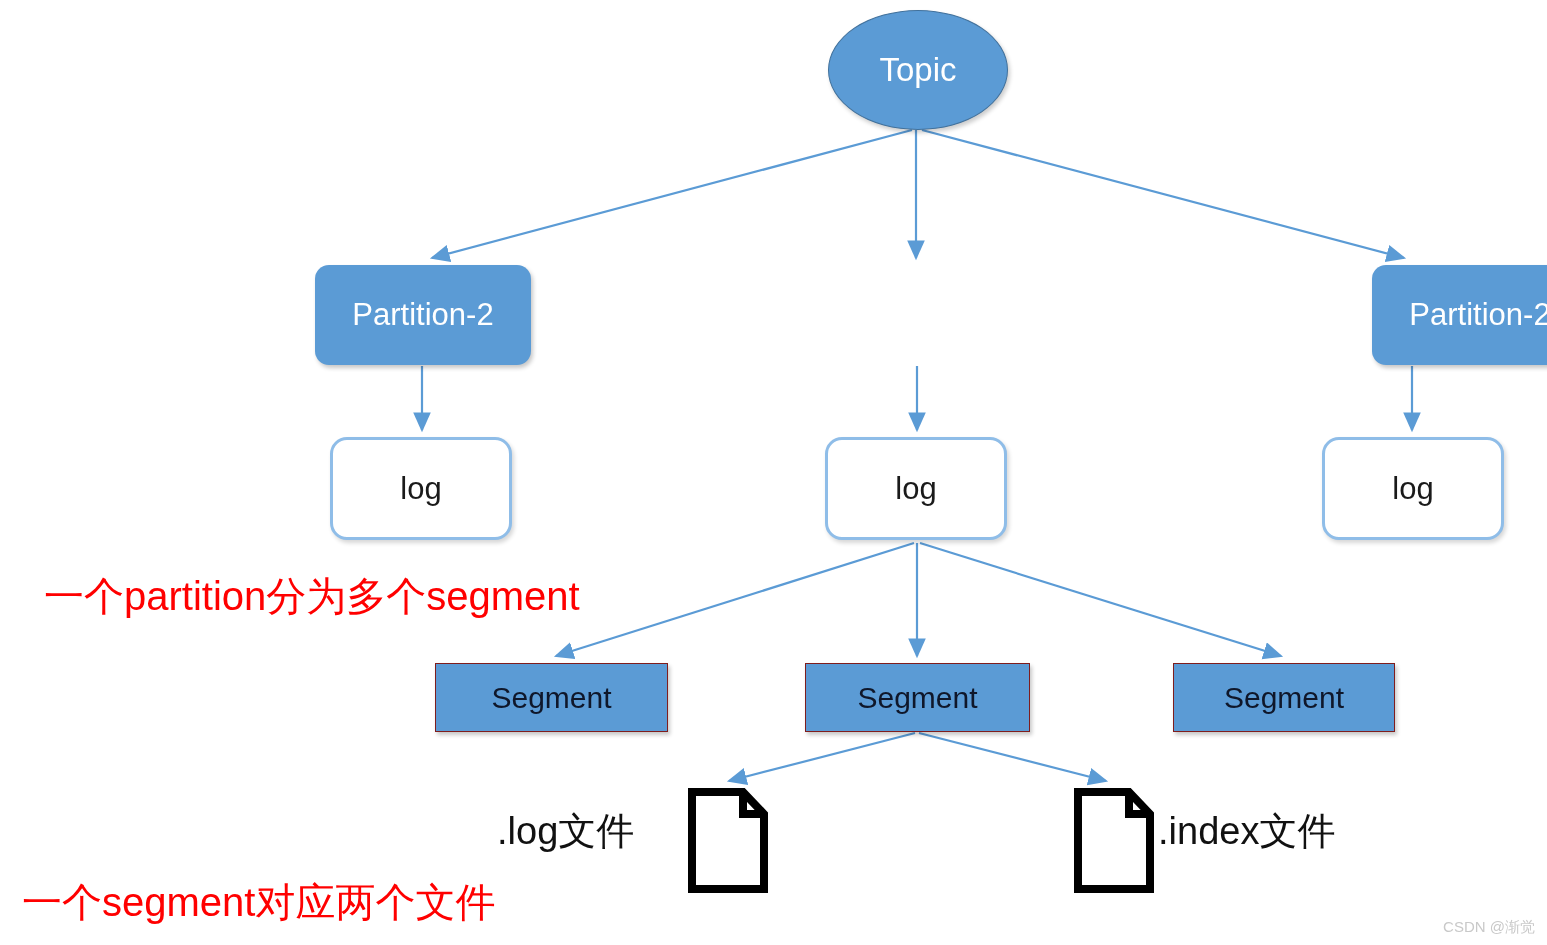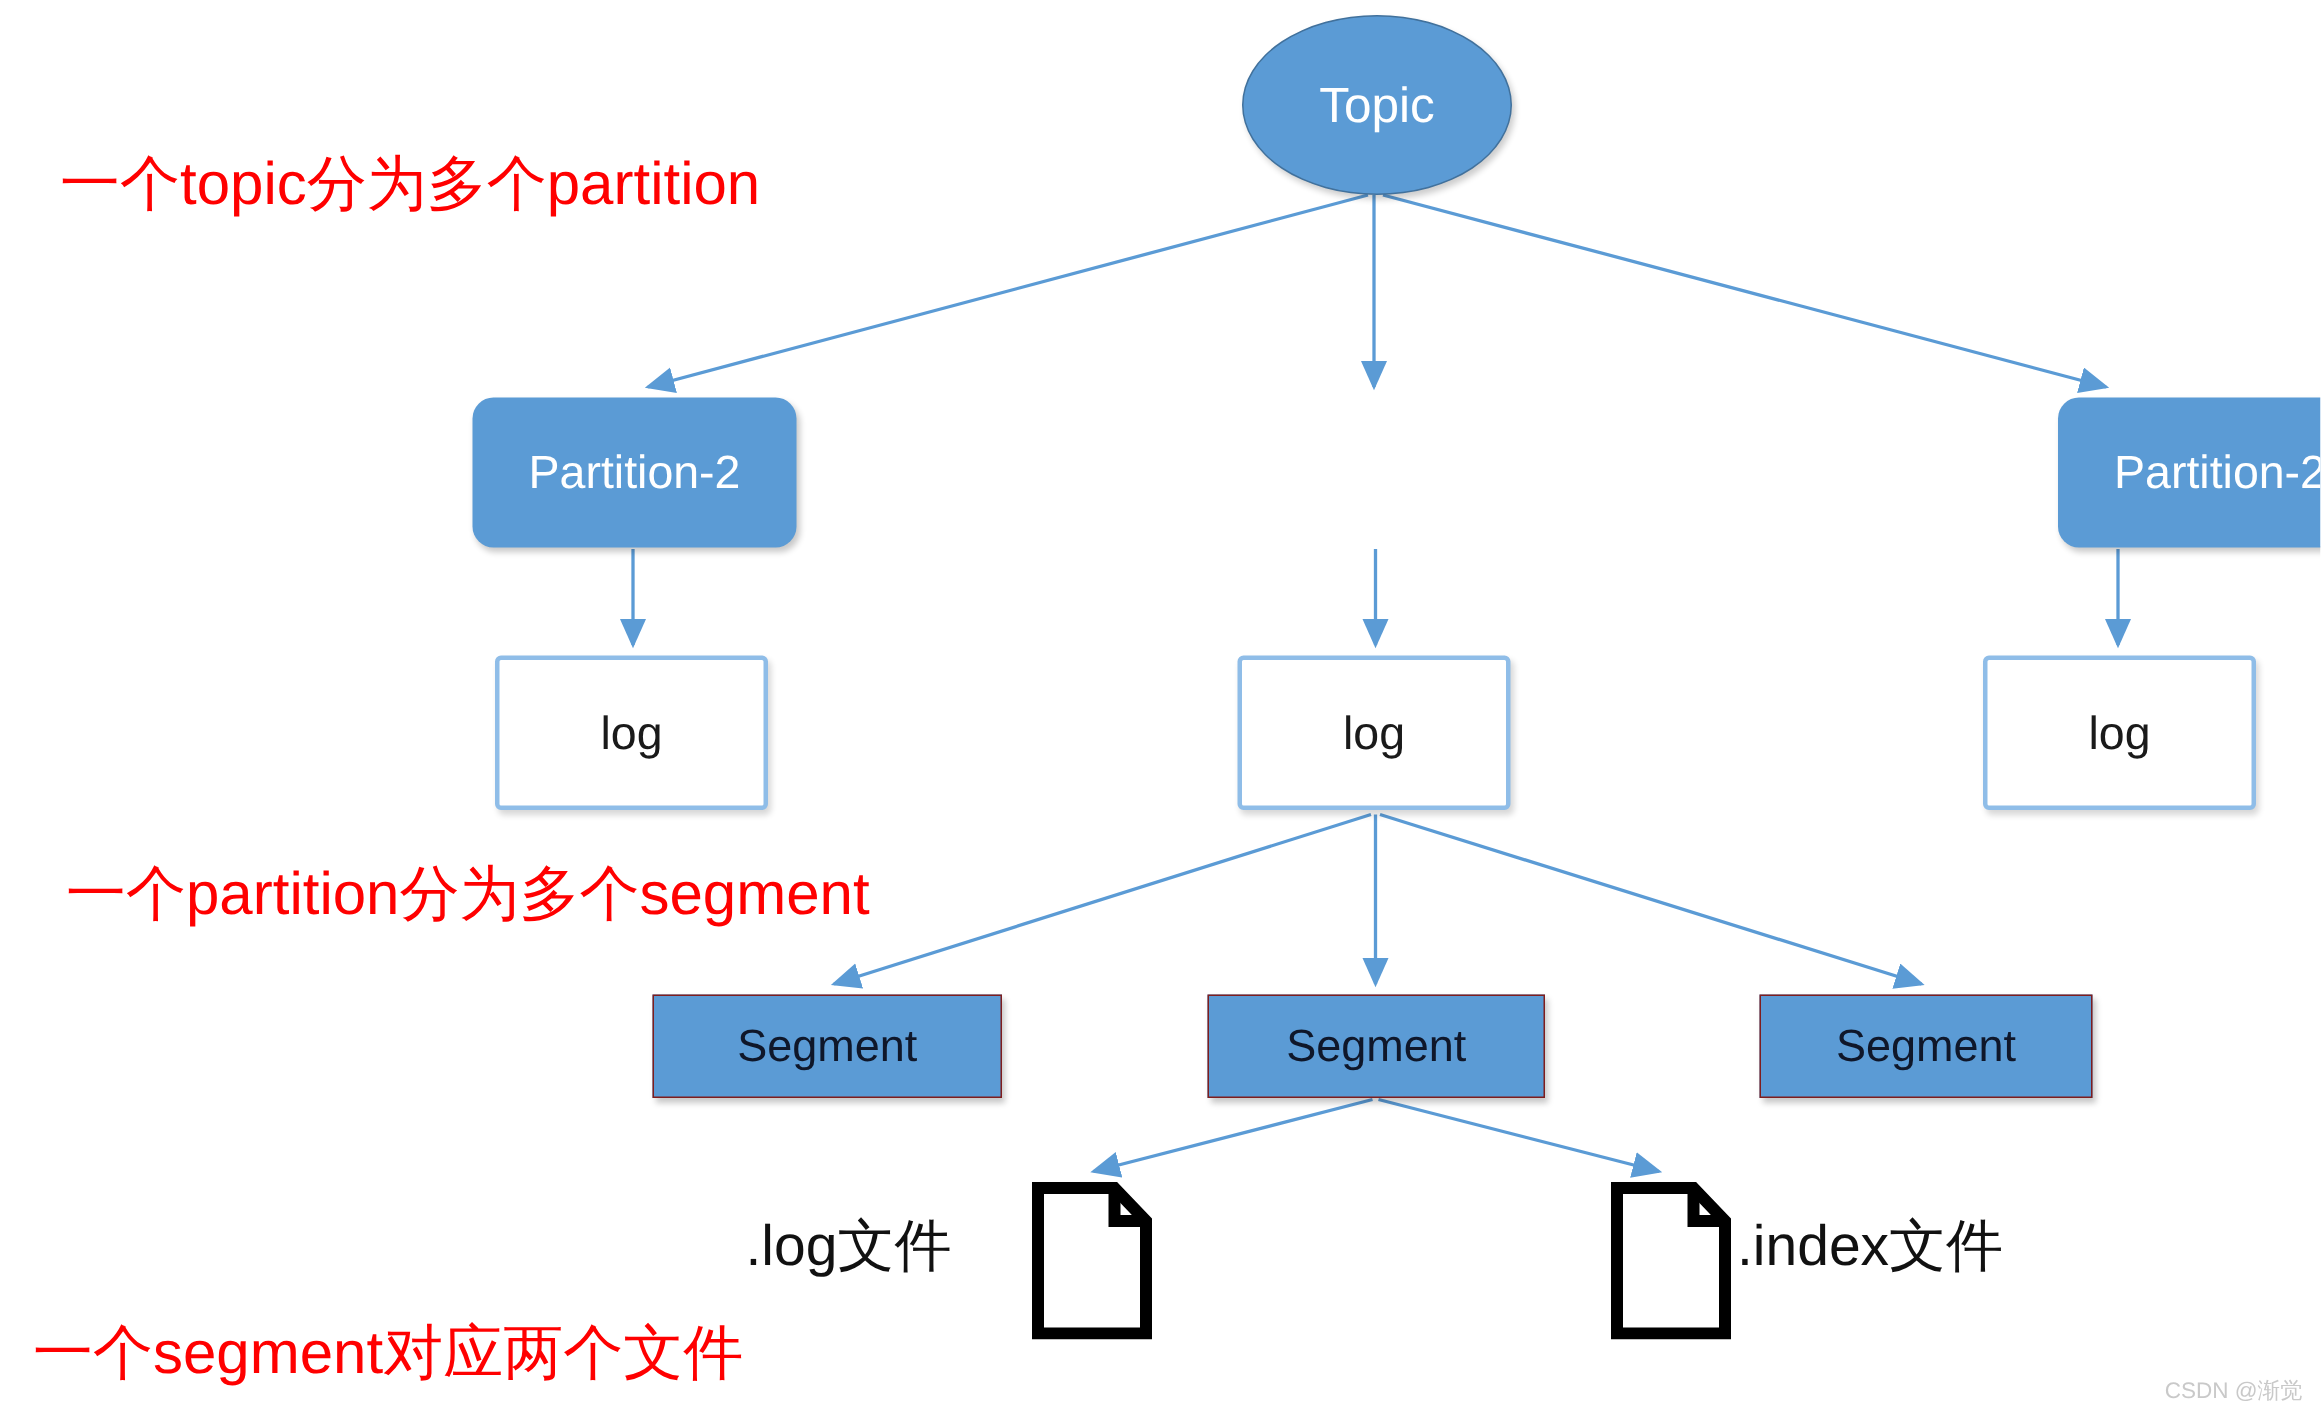--- a/index.html
+++ b/index.html
@@ -54,21 +54,21 @@
     color: #ffffff;
     font-size: 31px;
     box-shadow: 2px 3px 4px rgba(0,0,0,0.22);
   }
   .log-node {
     top: 437px;
     width: 182px;
     height: 103px;
     background: #ffffff;
     border: 3px solid #8FBDE8;
-    border-radius: 4px;
+    border-radius: 17px;
     color: #1a1a1a;
     font-size: 31px;
     box-shadow: 2px 3px 4px rgba(0,0,0,0.16);
   }
   .segment-node {
     top: 663px;
     height: 69px;
     background: #5B9BD5;
     border: 1px solid #7f1d1d;
     color: #0f172a;
@@ -170,19 +170,18 @@
   </div>
 
   <div class="file-icon" style="left:1074px;top:788px">
     <svg viewBox="0 0 80 105" width="80" height="105">
       <path d="M4,4 L55,4 L76,26 L76,101 L4,101 Z" fill="#ffffff" stroke="#000000" stroke-width="8" stroke-linejoin="miter"></path>
       <path d="M55,4 L55,26 L76,26" fill="none" stroke="#000000" stroke-width="8" stroke-linejoin="miter"></path>
     </svg>
   </div>
   <div class="file-label" style="left:1158px;top:812px">.index文件</div>
 
-  <div class="annotation" style="left:40px;top:103px">一个topic分为多个partition</div>
   <div class="annotation" style="left:44px;top:576px">一个partition分为多个segment</div>
   <div class="annotation" style="left:22px;top:882px">一个segment对应两个文件</div>
 
   <div class="watermark">CSDN @渐觉</div>
 
 </div>
 
 </body></html>

